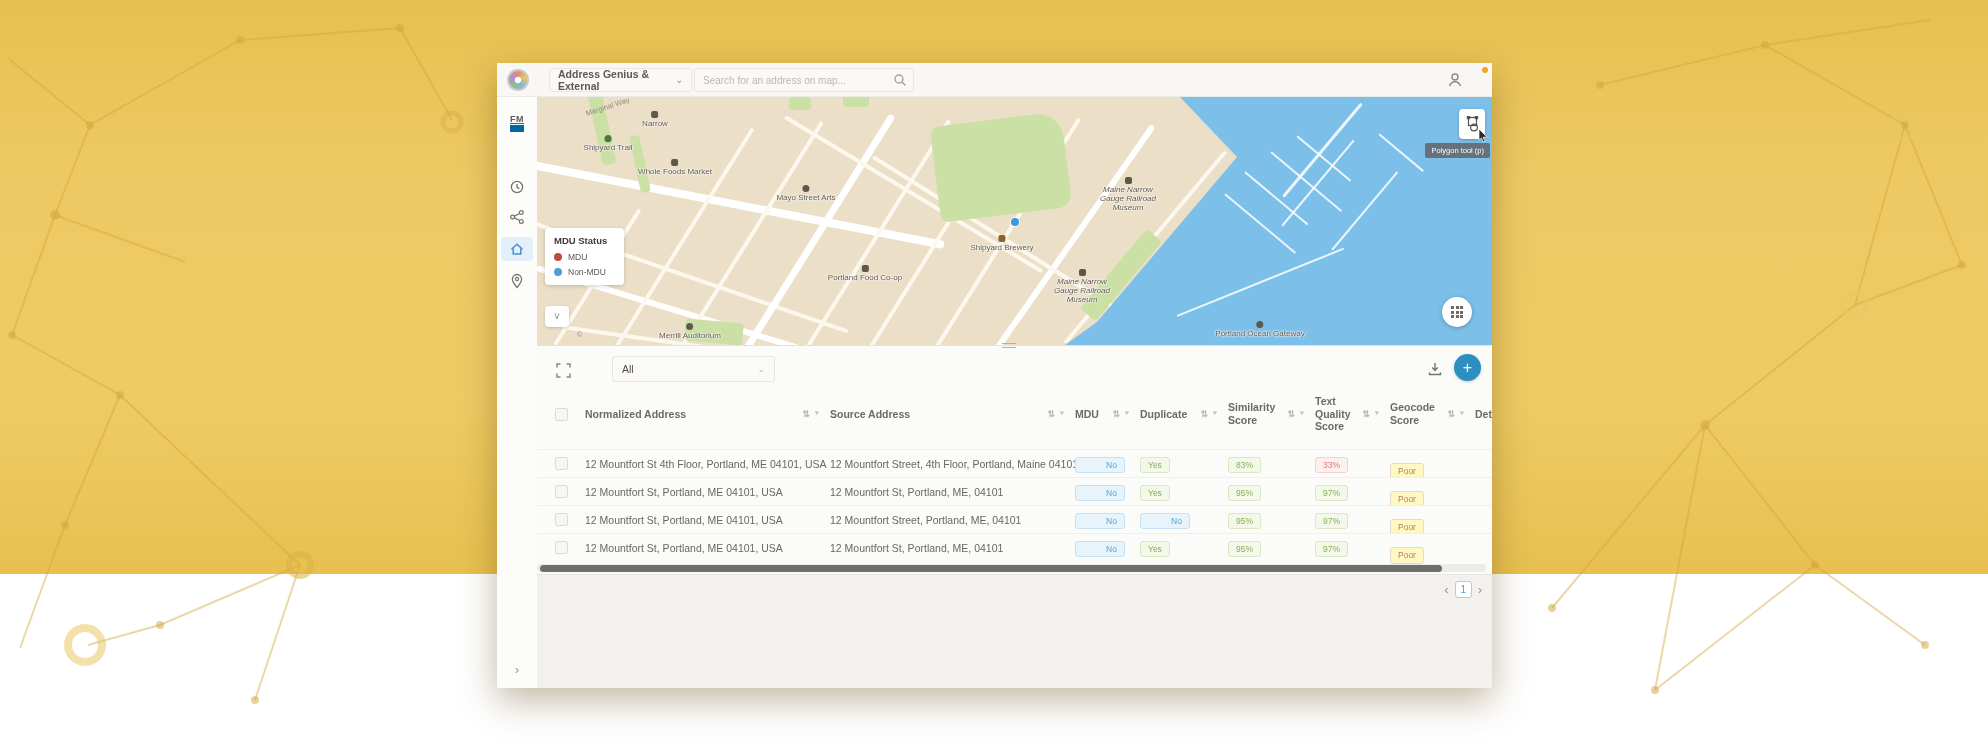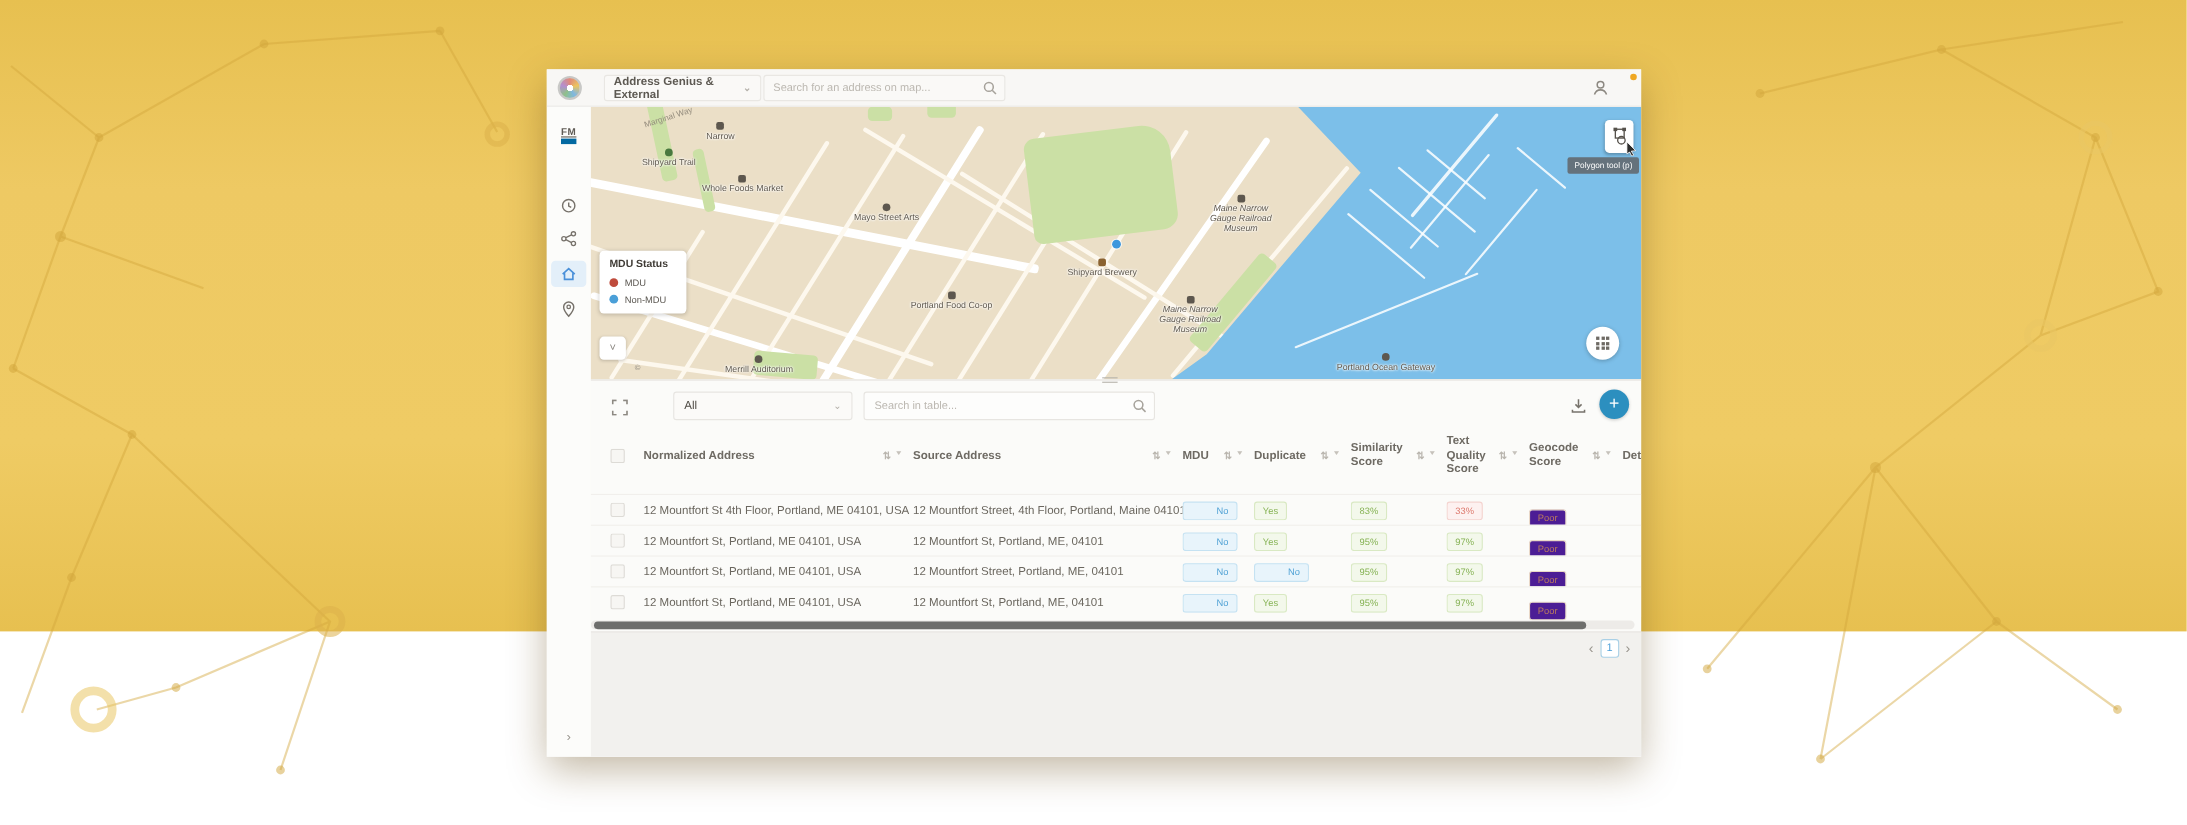--- a/index.html
+++ b/index.html
@@ -33,21 +33,21 @@
   .map-search input::placeholder { color:#bcb8b1; }
   .icon-mag { width:16px; height:16px; margin-right:5px; flex:0 0 auto; }
   .user-btn { position:absolute; right:28px; top:8px; width:18px; height:18px; cursor:pointer; }
 
   
   .sidebar { position:absolute; left:0; top:34px; width:40px; bottom:0; background:#fcfcfa; z-index:30; }
   .sb-item { position:absolute; left:4px; width:32px; height:24px; display:flex;
              align-items:center; justify-content:center; border-radius:4px; cursor:pointer; }
   .sb-item.active { background:#e3eff9; }
   .sb-logo { top:14px; font-size:9px; font-weight:bold; color:#5f5b55; }
-  .sb-logo span { border-bottom:5px solid #0369a1; padding-bottom:1px; letter-spacing:.5px;text-decoration:underline; }
+  .sb-logo span { border-bottom:7px solid #0369a1; padding-bottom:1px; letter-spacing:.5px;text-decoration:underline; }
   .sb-expand { position:absolute; left:4px; bottom:8px; width:32px; height:20px; color:#9a968f;
                font-size:12px; display:flex; align-items:center; justify-content:center; cursor:pointer; }
 
   
   .map { position:absolute; left:40px; top:34px; width:955px; height:248px; background:#ebdfc7;
          overflow:hidden; cursor:grab; }
   .road { position:absolute; background:#ffffff; border-radius:3px; transform-origin:left center; }
   .road.minor { background:#fdf8ee; }
   .park { position:absolute; background:#cbe0a5; border-radius:4px; }
   .water { position:absolute; inset:0; background:#7cbfe9;
@@ -130,21 +130,21 @@
   .sort-ico { color:#b9b5ae; font-size:9px; cursor:pointer; }
   .filter-ico { color:#c6c2bb; font-size:6px; cursor:pointer; transform:scaleX(1.3); }
   .checkbox { width:13px; height:13px; border:1px solid #dddbd6; border-radius:2px; background:#f7f6f3;
               cursor:pointer; }
   .addr { font-size:10.5px; color:#6b675f; }
   .badge { display:inline-block; font-size:8.5px; padding:2px 7px; border-radius:3px;
            border:1px solid; line-height:1.2; }
   .b-blue  { color:#54a4d6; background:#e8f4fb; border-color:#c5e2f2;padding-left:30px; }
   .b-green { color:#85b253; background:#f3f8eb; border-color:#d9e9c3; }
   .b-red   { color:#dd7a6e; background:#fdf1f0; border-color:#f4d3cf; }
-  .b-tan   { color:#b97a5e; background:#4c1d95; border-color:#e9d8c8;margin-top:16px; }
+  .b-tan   { color:#b97a5e; background:#fef9c3; border-color:#e9d8c8;margin-top:16px; }
 
   .hscroll { position:absolute; left:0; right:6px; top:218px; height:8px; background:#edebe8;
              border-radius:4px; }
   .hscroll .thumb { position:absolute; left:3px; top:.5px; width:902px; height:7px; background:#6e6e6c;
                     border-radius:4px; cursor:pointer; }
   .panel-footer { position:absolute; left:0; right:0; top:228px; bottom:0; background:#f2f1ee;
                   border-top:1px solid #e7e5e1; }
   .pagination { position:absolute; right:10px; top:6px; display:flex; align-items:center; gap:6px; }
   .pg-arrow { color:#9a968f; font-size:13px; cursor:pointer; line-height:1; }
   .pg-page { width:17px; height:17px; border:1px solid #a9d0e6; border-radius:3px; color:#4a9fd8;
@@ -371,27 +371,20 @@
 
       <div class="expand-btn">
         <svg width="15" height="15" viewBox="0 0 15 15">
           <path d="M1 4.5V1h3.5M10.5 1H14v3.5M14 10.5V14h-3.5M4.5 14H1v-3.5" fill="none" stroke="#8d8982" stroke-width="1.5"></path>
         </svg>
       </div>
       <div class="tb-select">
         <span>All</span>
         <span class="chev">⌄</span>
       </div>
-      <div class="tb-search">
-        <input type="text" placeholder="Search in table..." style="">
-        <svg class="icon-mag" viewBox="0 0 16 16">
-          <circle cx="7" cy="7" r="4" fill="none" stroke="#a7a39c" stroke-width="1.4"></circle>
-          <path d="M10 10l3.4 3.4" stroke="#a7a39c" stroke-width="1.4"></path>
-        </svg>
-      </div>
       <div class="dl-btn">
         <svg width="14" height="14" viewBox="0 0 14 14">
           <path d="M7 1v7M4.2 5.6L7 8.4l2.8-2.8" fill="none" stroke="#77736c" stroke-width="1.4"></path>
           <path d="M1.5 10.5v2h11v-2" fill="none" stroke="#77736c" stroke-width="1.4"></path>
         </svg>
       </div>
       <div class="add-btn">+</div>
 
       <div class="thead">
         <div class="cell c-check">

